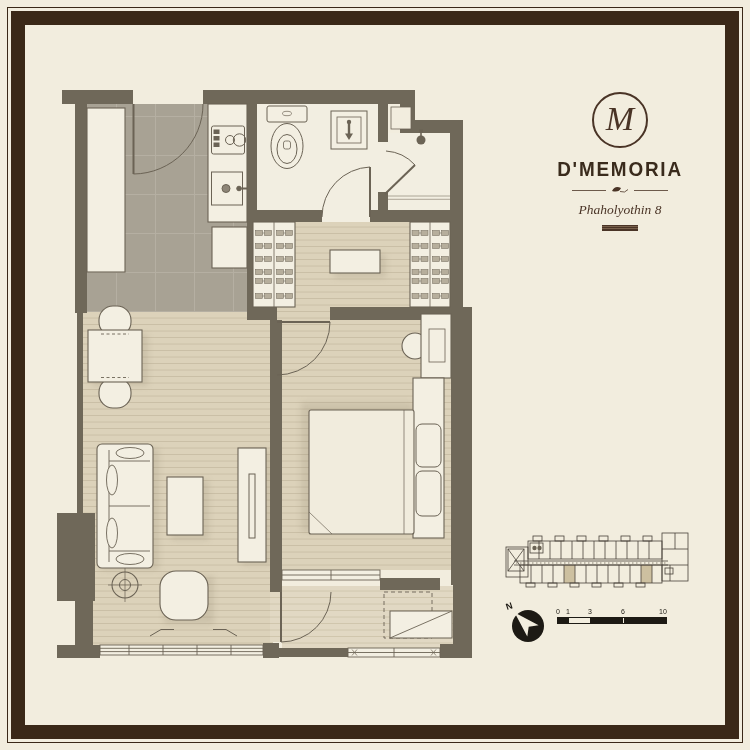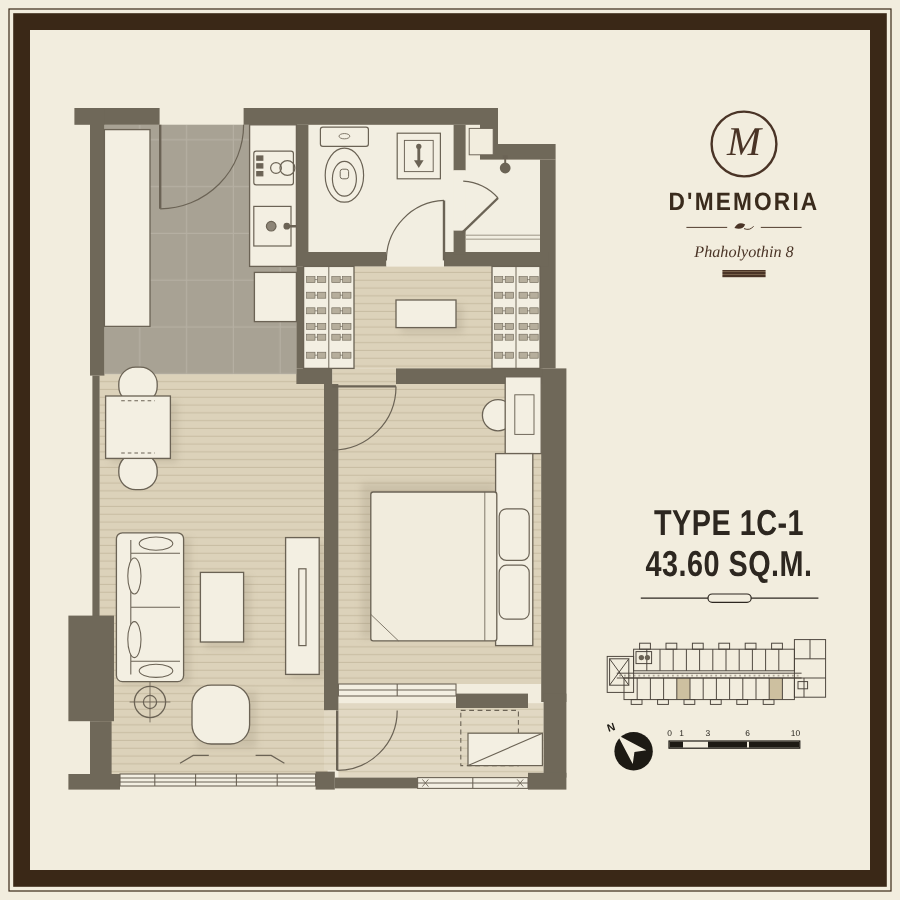--- a/index.html
+++ b/index.html
@@ -290,28 +290,20 @@
     <div class="brand-name">D'MEMORIA</div>
     <svg width="100" height="10" style="margin-top:2px">
       <path d="M2,5.5 H36 M64,5.5 H98" stroke="#4a3426" stroke-width="0.8"></path>
       <path d="M42,6 q3,-6 9,-3 q-2,5 -9,3 z" fill="#4a3426"></path>
       <path d="M58,4.5 q-3,4 -8,2" stroke="#4a3426" stroke-width="0.8" fill="none"></path>
     </svg>
     <div class="brand-sub">Phaholyothin 8</div>
     <div class="brand-bar"></div>
   </div>
 
-  <div class="unit-info">
-    <div class="unit-type">TYPE 1C-1</div>
-    <div class="unit-area">43.60 SQ.M.</div>
-    <svg width="160" height="11" style="margin-top:5px">
-      <path d="M6,5.5 H154" stroke="#2d2720" stroke-width="1"></path>
-      <rect x="62" y="2" width="36" height="7" rx="3.5" fill="#f2edde" stroke="#2d2720" stroke-width="1"></rect>
-    </svg>
-  </div>
 
   <svg class="kp" width="195" height="72" viewBox="0 0 195 72">
     <g fill="#cdc0a0" stroke="none">
       <rect x="64" y="46" width="11" height="18"></rect>
       <rect x="141" y="46" width="11" height="18"></rect>
     </g>
     <g stroke="#49423a" stroke-width="0.8" fill="none">
       <rect x="6" y="28" width="22" height="30"></rect>
       <rect x="8" y="30" width="16" height="22"></rect>
       <path d="M8,30 L24,52 M24,30 L8,52"></path>

